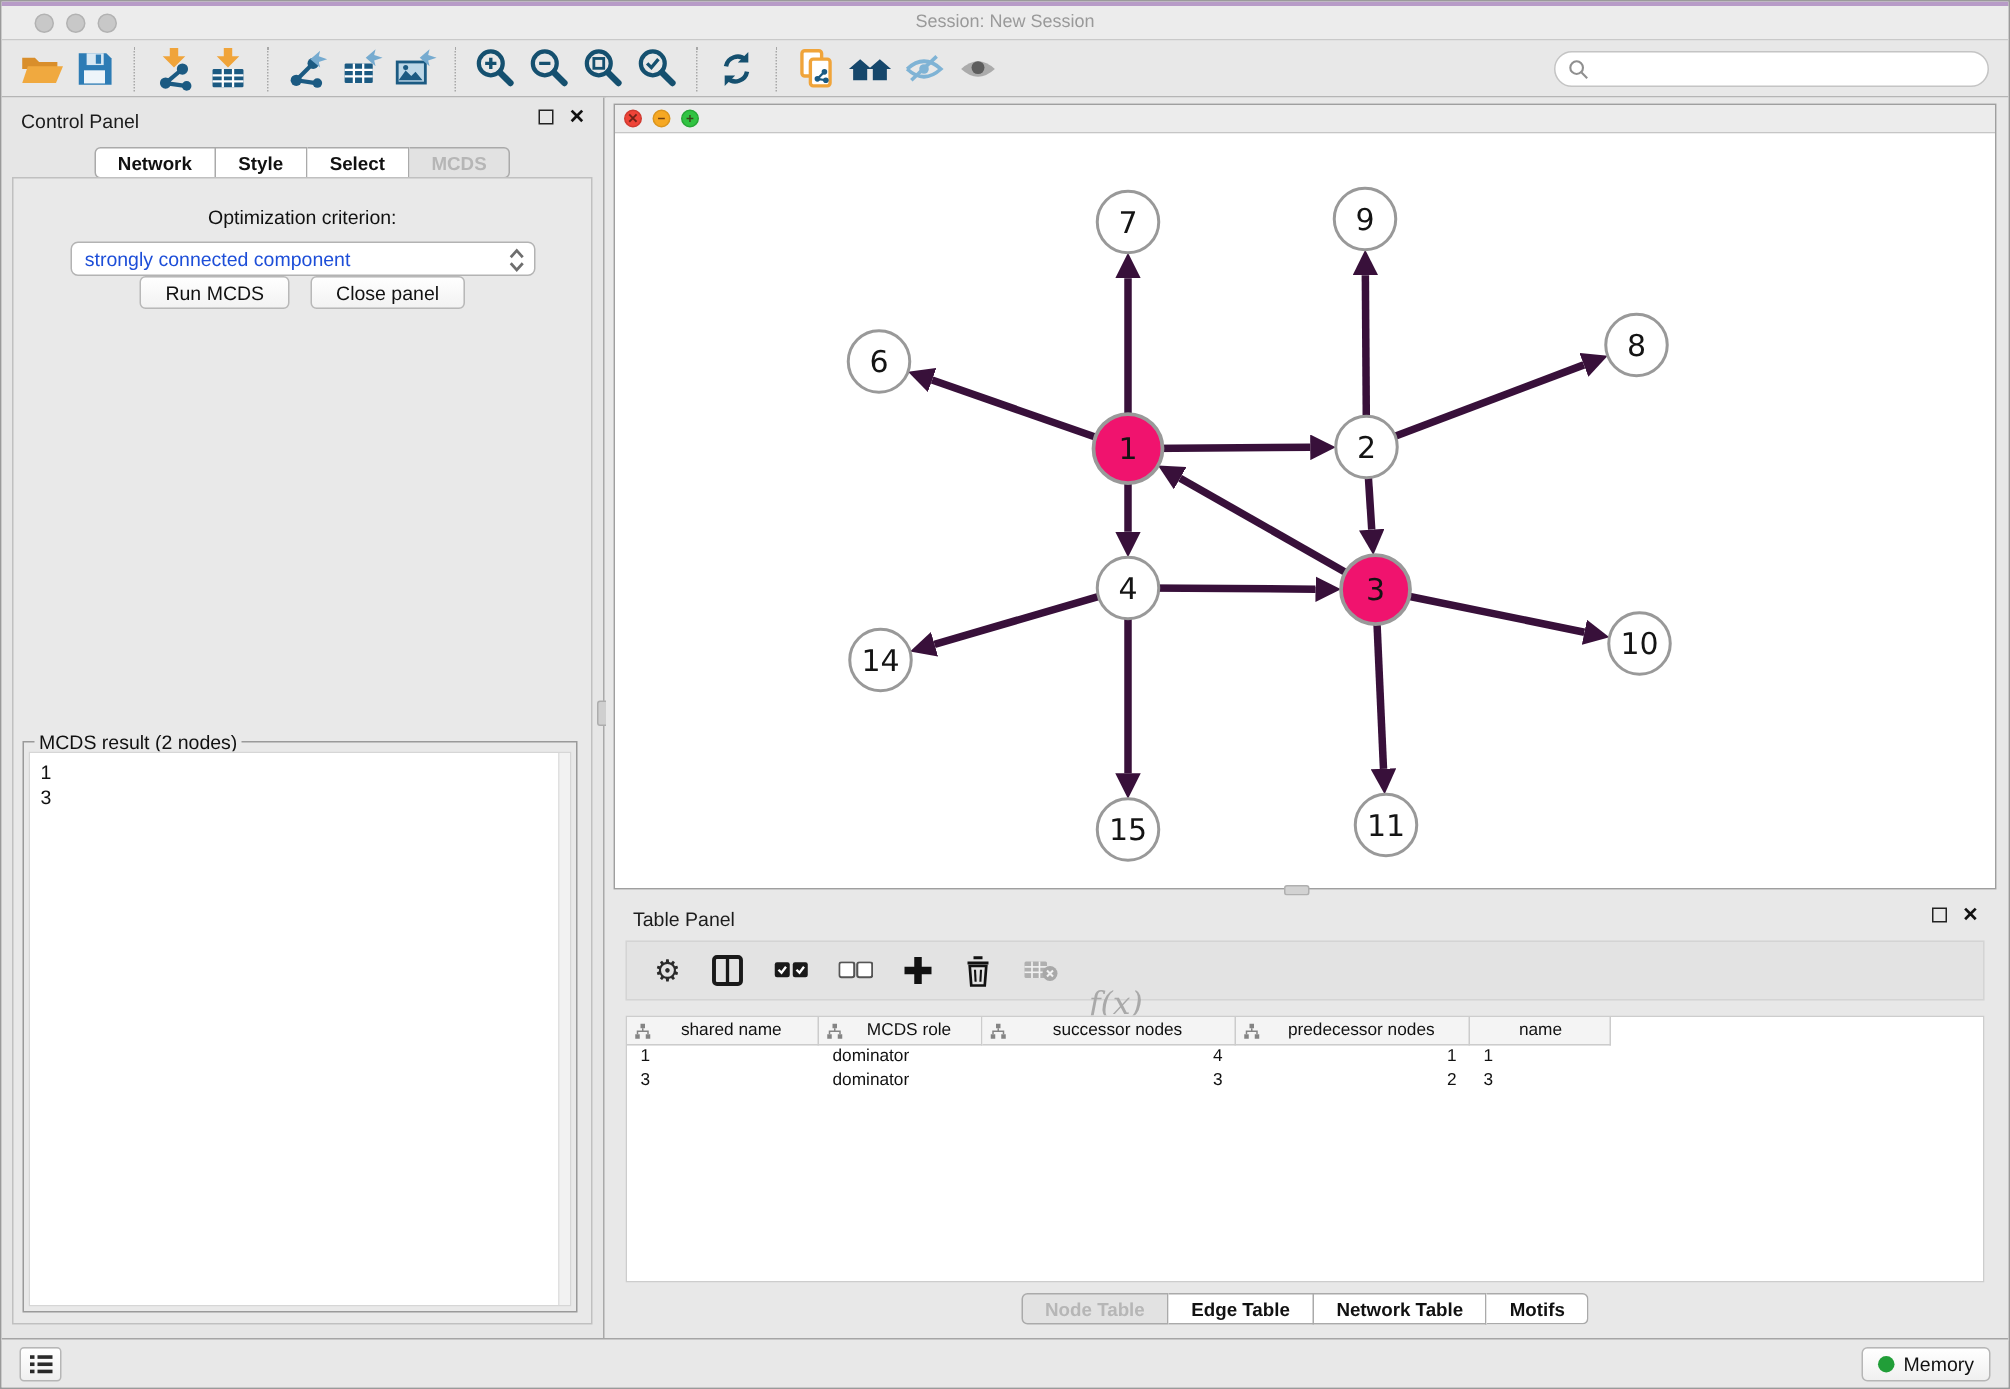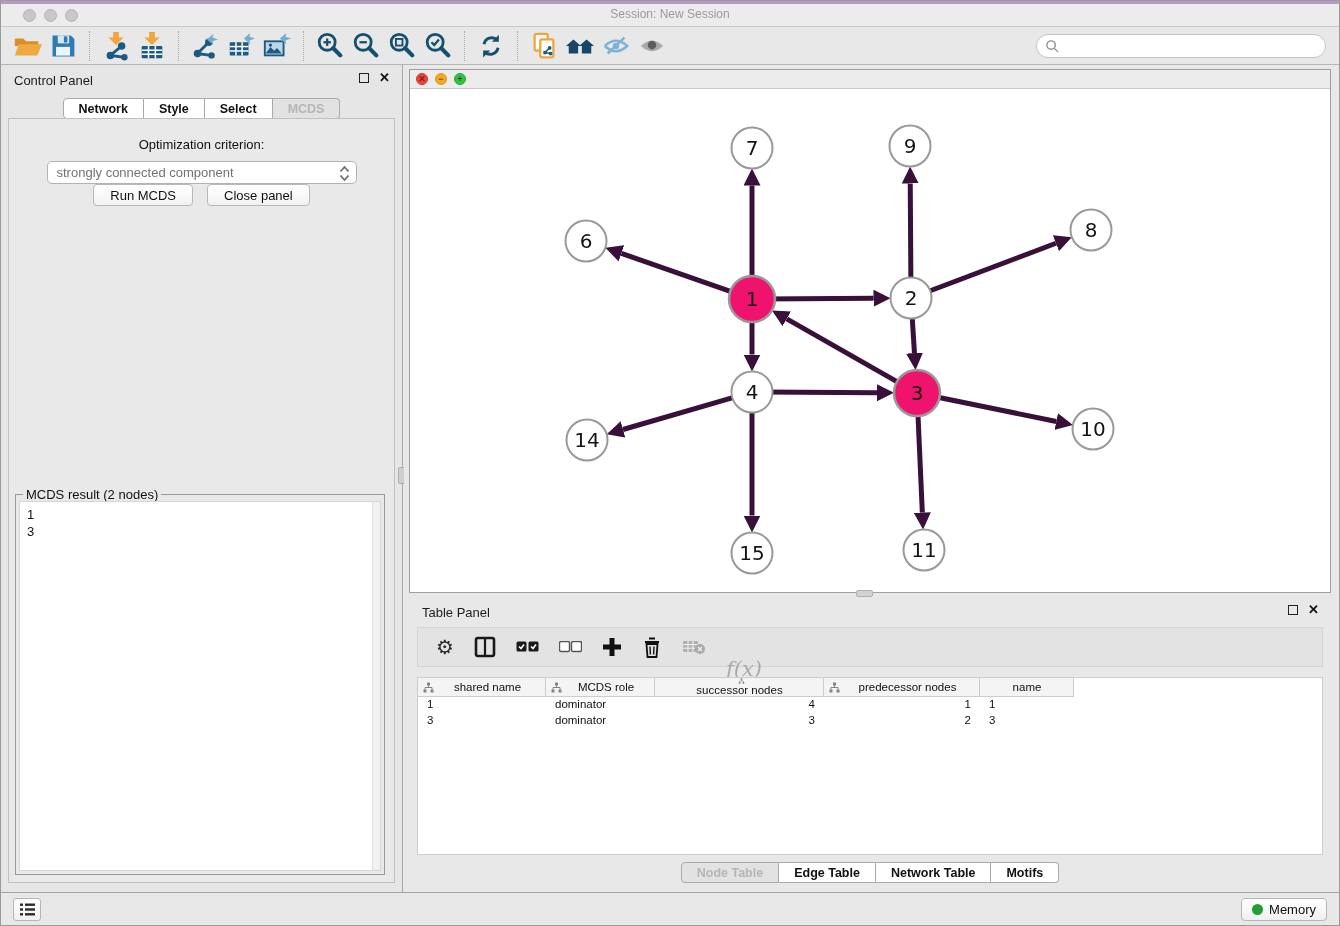--- a/index.html
+++ b/index.html
@@ -26,21 +26,21 @@
   .panel-btns { position:absolute; right:12px; top:8px; display:flex; gap:10px; align-items:center; }
   .float-btn { width:10px; height:10px; border:1.6px solid #222; }
   .close-btn { font-size:13px; font-weight:bold; color:#111; line-height:10px; }
   .seg-row { position:absolute; left:0; top:33px; width:100%; display:flex; justify-content:center; }
   .seg { padding:2px 15px; font-size:12.5px; font-weight:600; color:#111; background:#fff; border:1px solid #aaa; border-left:none; height:21px; display:flex; align-items:center; }
   .seg:first-child { border-left:1px solid #aaa; border-radius:4px 0 0 4px; }
   .seg:last-child { border-radius:0 4px 4px 0; }
   .seg.active { background:#e2e2e2; color:#b6b6b6; }
   .cp-content { position:absolute; left:7px; right:7px; top:53px; bottom:11px; background:#e9e9e9; border:1px solid #c0c0c0; }
   .opt-label { margin-top:18px; text-align:center; font-size:13px; color:#111; }
-  .opt-select { margin:9px auto 0 auto; width:310px; height:23px; background:#fff; border:1px solid #b3b3b3; border-radius:5px; display:flex; align-items:center; padding-left:9px; font-size:13px; color:#737373; position:relative; }
+  .opt-select { margin:9px auto 0 auto; width:310px; height:23px; background:#fff; border:1px solid #b3b3b3; border-radius:5px; display:flex; align-items:center; padding-left:9px; font-size:13px; color:#1d4ed8; position:relative; }
   .opt-stepper { position:absolute; right:6px; top:3px; }
   .btn-row { display:flex; justify-content:center; gap:14px; }
   .mac-btn { height:22px; padding:0 16px; background:linear-gradient(#ffffff,#f2f2f2); border:1px solid #b8b8b8; border-radius:4px; font-size:13px; color:#111; display:flex; align-items:center; }
   .result-box { position:absolute; left:6px; right:9px; top:375px; bottom:7px; border:1px solid #9a9a9a; }
   .result-legend { position:absolute; left:7px; top:-8px; background:#e9e9e9; padding:0 3px; font-size:13px; color:#111; }
   .result-inner { position:absolute; left:3px; right:3px; top:6px; bottom:3px; background:#fff; border:1px solid #d6d6d6; }
   .result-text { padding:4px 0 0 7px; font-size:13px; color:#111; white-space:pre; line-height:17px; font-family:"Liberation Sans", sans-serif; }
   .result-scroll { position:absolute; right:0; top:0; bottom:0; width:8px; background:#f2f2f2; border-left:1px solid #e0e0e0; }
   .v-split-handle { position:absolute; left:397px; top:402px; width:9px; height:17px; background:#cfcfcf; border:1px solid #adadad; border-radius:2px; }
   
@@ -452,21 +452,21 @@
                 <svg width="11" height="11" viewBox="0 0 11 11">
                   <g fill="#848484">
                     <rect x="4" y="0.5" width="3" height="3"></rect>
                     <rect x="0.5" y="7.5" width="3" height="3"></rect>
                     <rect x="7.5" y="7.5" width="3" height="3"></rect>
                   </g>
                   <path d="M5.5 3.5v2M2 7.5v-2h7v2" fill="none" stroke="#848484" stroke-width="1"></path>
                 </svg>
                 <span>MCDS role</span>
               </div>
-              <div class="th" style="width: 169px; flex-direction: column;">
+              <div class="th" style="width: 169px;">
                 <svg width="11" height="11" viewBox="0 0 11 11">
                   <g fill="#848484">
                     <rect x="4" y="0.5" width="3" height="3"></rect>
                     <rect x="0.5" y="7.5" width="3" height="3"></rect>
                     <rect x="7.5" y="7.5" width="3" height="3"></rect>
                   </g>
                   <path d="M5.5 3.5v2M2 7.5v-2h7v2" fill="none" stroke="#848484" stroke-width="1"></path>
                 </svg>
                 <span>successor nodes</span>
               </div>

